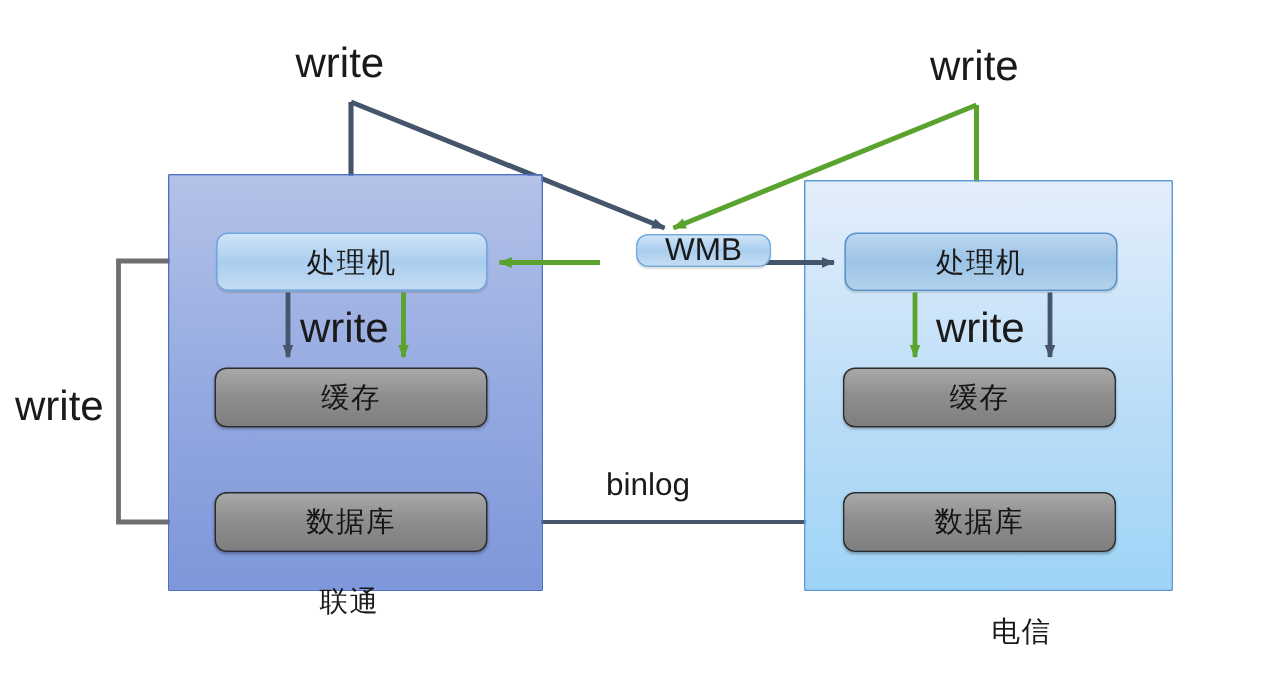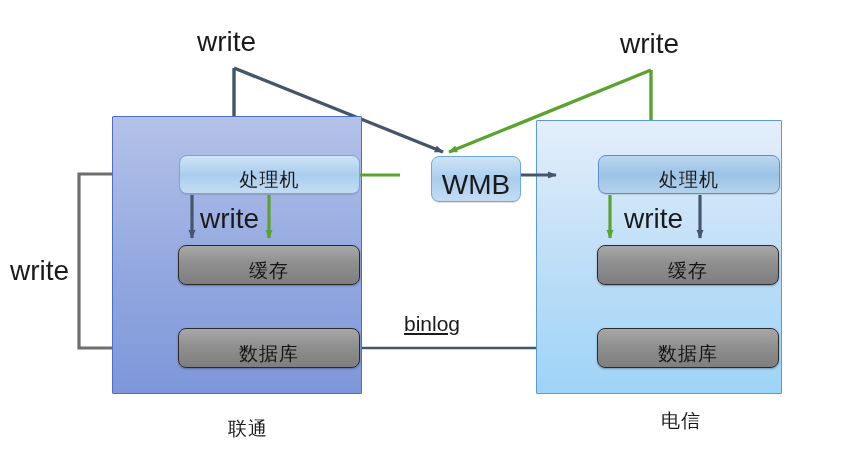--- a/index.html
+++ b/index.html
@@ -21,27 +21,26 @@
     background:linear-gradient(180deg,#b4c2e8 0%,#93a8e0 55%,#7e97da 100%);
   }
   .panel-right{
     left:536px;top:120px;width:244px;height:272px;
     border:1.5px solid #5b9bd5;
     background:linear-gradient(180deg,#e4eefb 0%,#b8dcf7 60%,#9ed4f7 100%);
   }
 
   .node{
     position:absolute;z-index:4;
-    display:flex;align-items:flex-end;justify-content:center;
+    display:flex;align-items:center;justify-content:center;
     border-radius:8px;
     box-sizing:border-box;
     font-size:19px;
     color:#1a1a1a;
     letter-spacing:1px;
-    margin-left:35px;
   }
   .node-blue{
     border:1.2px solid #6fa8dc;
     background:linear-gradient(180deg,#cfe4f7 0%,#aacdee 50%,#c4dcf3 100%);
     box-shadow:0 1px 1px rgba(0,0,0,.12);
   }
   .node-blue-dark{
     border:1.2px solid #5b8fc9;
     background:linear-gradient(180deg,#bcd7f0 0%,#9cc3e6 50%,#b4d2ec 100%);
     box-shadow:0 1px 1px rgba(0,0,0,.12);
@@ -140,21 +139,21 @@
   </div>
 
   <div class="node node-gray" style="left:143px;top:245px;width:182px;height:40px;">
     <span>缓存</span>
   </div>
 
   <div class="node node-gray" style="left:143px;top:328px;width:182px;height:40px;">
     <span>数据库</span>
   </div>
 
-  <div class="node node-blue" style="left:396px;top:156px;width:90px;height:46px;font-size:28px;letter-spacing:0;">
+  <div class="node node-blue" style="left:424px;top:156px;width:90px;height:22px;font-size:21px;letter-spacing:0;">
     <span>WMB</span>
   </div>
 
   <div class="node node-blue-dark" style="left:563px;top:155px;width:182px;height:39px;">
     <span>处理机</span>
   </div>
 
   <div class="node node-gray" style="left:562px;top:245px;width:182px;height:40px;">
     <span>缓存</span>
   </div>
@@ -166,19 +165,19 @@
   <div class="lbl lbl-write" style="left:197px;top:26px;">write</div>
 
   <div class="lbl lbl-write" style="left:620px;top:28px;">write</div>
 
   <div class="lbl lbl-write" style="left:10px;top:255px;">write</div>
 
   <div class="lbl lbl-write" style="left:200px;top:203px;">write</div>
 
   <div class="lbl lbl-write" style="left:624px;top:203px;">write</div>
 
-  <div class="lbl lbl-binlog" style="left:404px;top:312px;text-decoration:underline;">binlog</div>
+  <div class="lbl lbl-binlog" style="left:404px;top:312px;">binlog</div>
 
-  <div class="lbl lbl-panel" style="left:213px;top:416px;margin-left:15px;">联通</div>
+  <div class="lbl lbl-panel" style="left:213px;top:388px;">联通</div>
 
   <div class="lbl lbl-panel" style="left:661px;top:408px;">电信</div>
 
 </div>
 
 </body></html>

